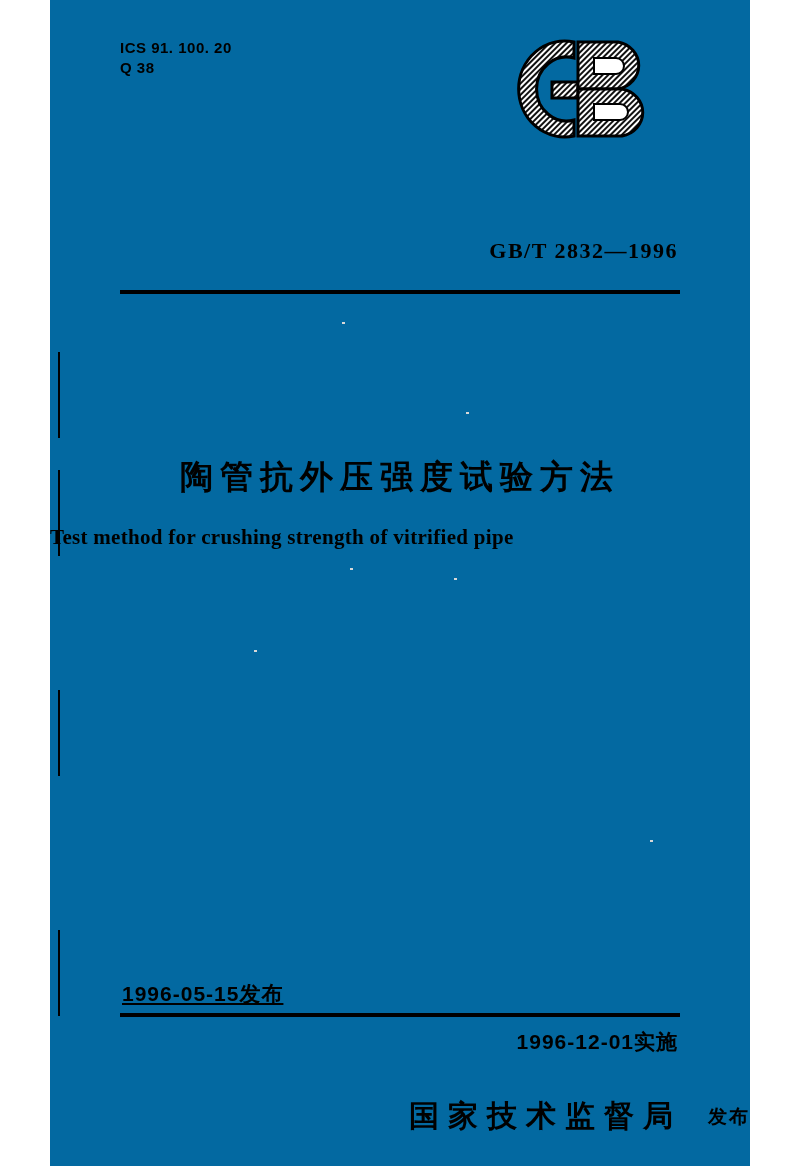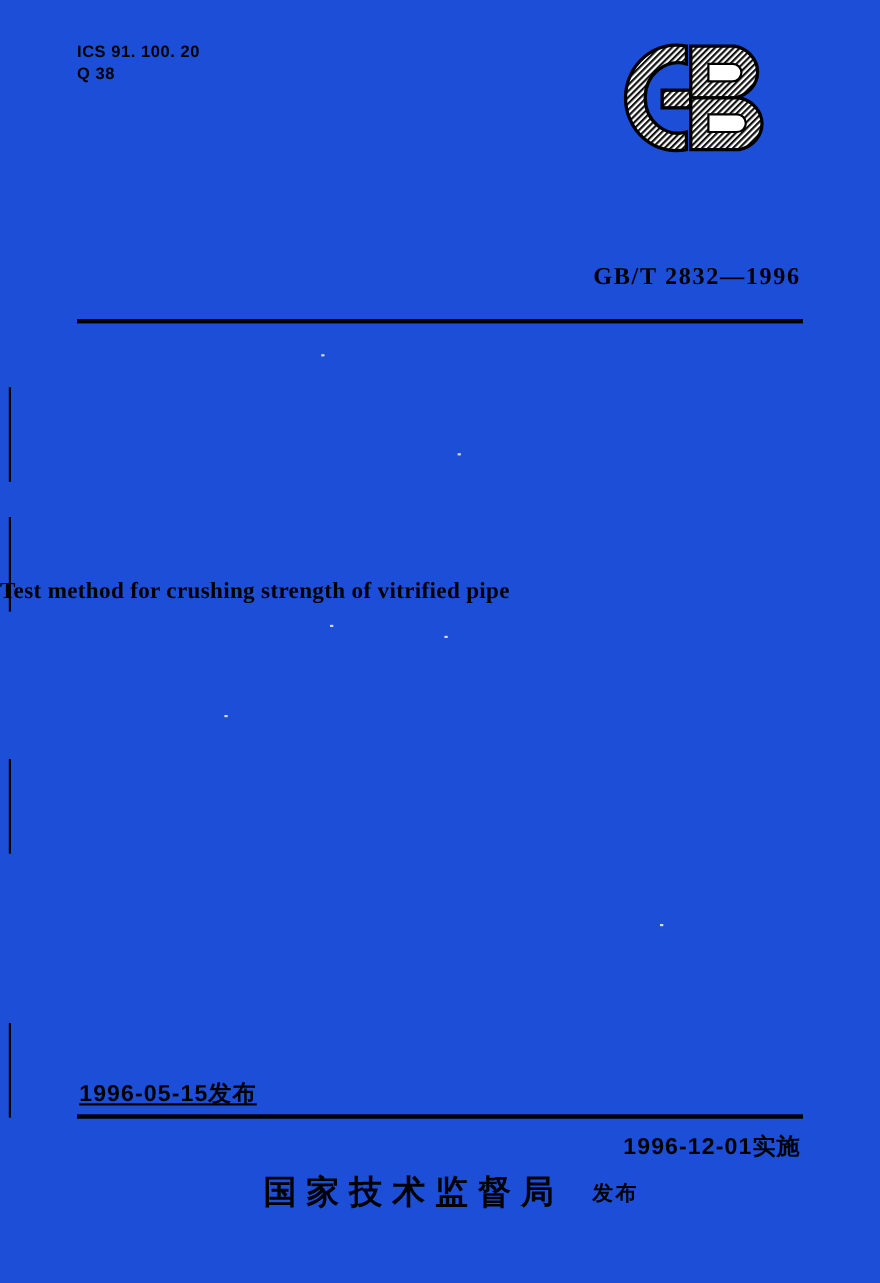--- a/index.html
+++ b/index.html
@@ -6,24 +6,24 @@
     margin: 0;
     padding: 0;
     background: #ffffff;
   }
   body {
     font-family: "Liberation Serif", serif;
     color: #000000;
   }
   .page {
     position: relative;
-    width: 800px;
+    width: 700px;
     height: 1166px;
     margin: 0 auto;
-    background: #1d4ed8;
+    background: #0369a1;
     overflow: hidden;
   }
 
   
   .ics-block {
     position: absolute;
     left: 70px;
     top: 38px;
     font-family: "Liberation Sans", sans-serif;
     font-weight: bold;
@@ -154,22 +154,22 @@
     top: 1013px;
     height: 4px;
     background: #000000;
   }
 
   
   .publisher-row {
     position: absolute;
     left: 0;
     right: 0;
-    top: 1064px;
-    text-align: center;
+    top: 1096px;
+    text-align: right;
     white-space: nowrap;
     padding-left: 20px;
   }
   .publisher-name {
     font-family: "Liberation Sans", sans-serif;
     font-weight: bold;
     font-size: 30px;
     letter-spacing: 9px;
   }
   .publisher-verb {
@@ -232,20 +232,21 @@
         <path d="M82 70 L108 70 A8 8 0 0 1 108 86 L82 86 Z" fill="#ffffff" stroke="#000" stroke-width="2"></path>
       </g>
     </svg>
   </div>
 
 
   <div class="std-number">GB/T 2832—1996</div>
 
   <div class="header-rule"></div>
 
+  <div class="doc-title-cn">陶管抗外压强度试验方法</div>
   <div class="doc-title-en">Test method for crushing strength of vitrified pipe</div>
 
   <div class="date-issue">1996-05-15发布</div>
   <div class="date-effective">1996-12-01实施</div>
 
   <div class="footer-rule"></div>
 
   <div class="publisher-row">
     <span class="publisher-name">国家技术监督局</span><span class="publisher-verb">发布</span>
   </div>

